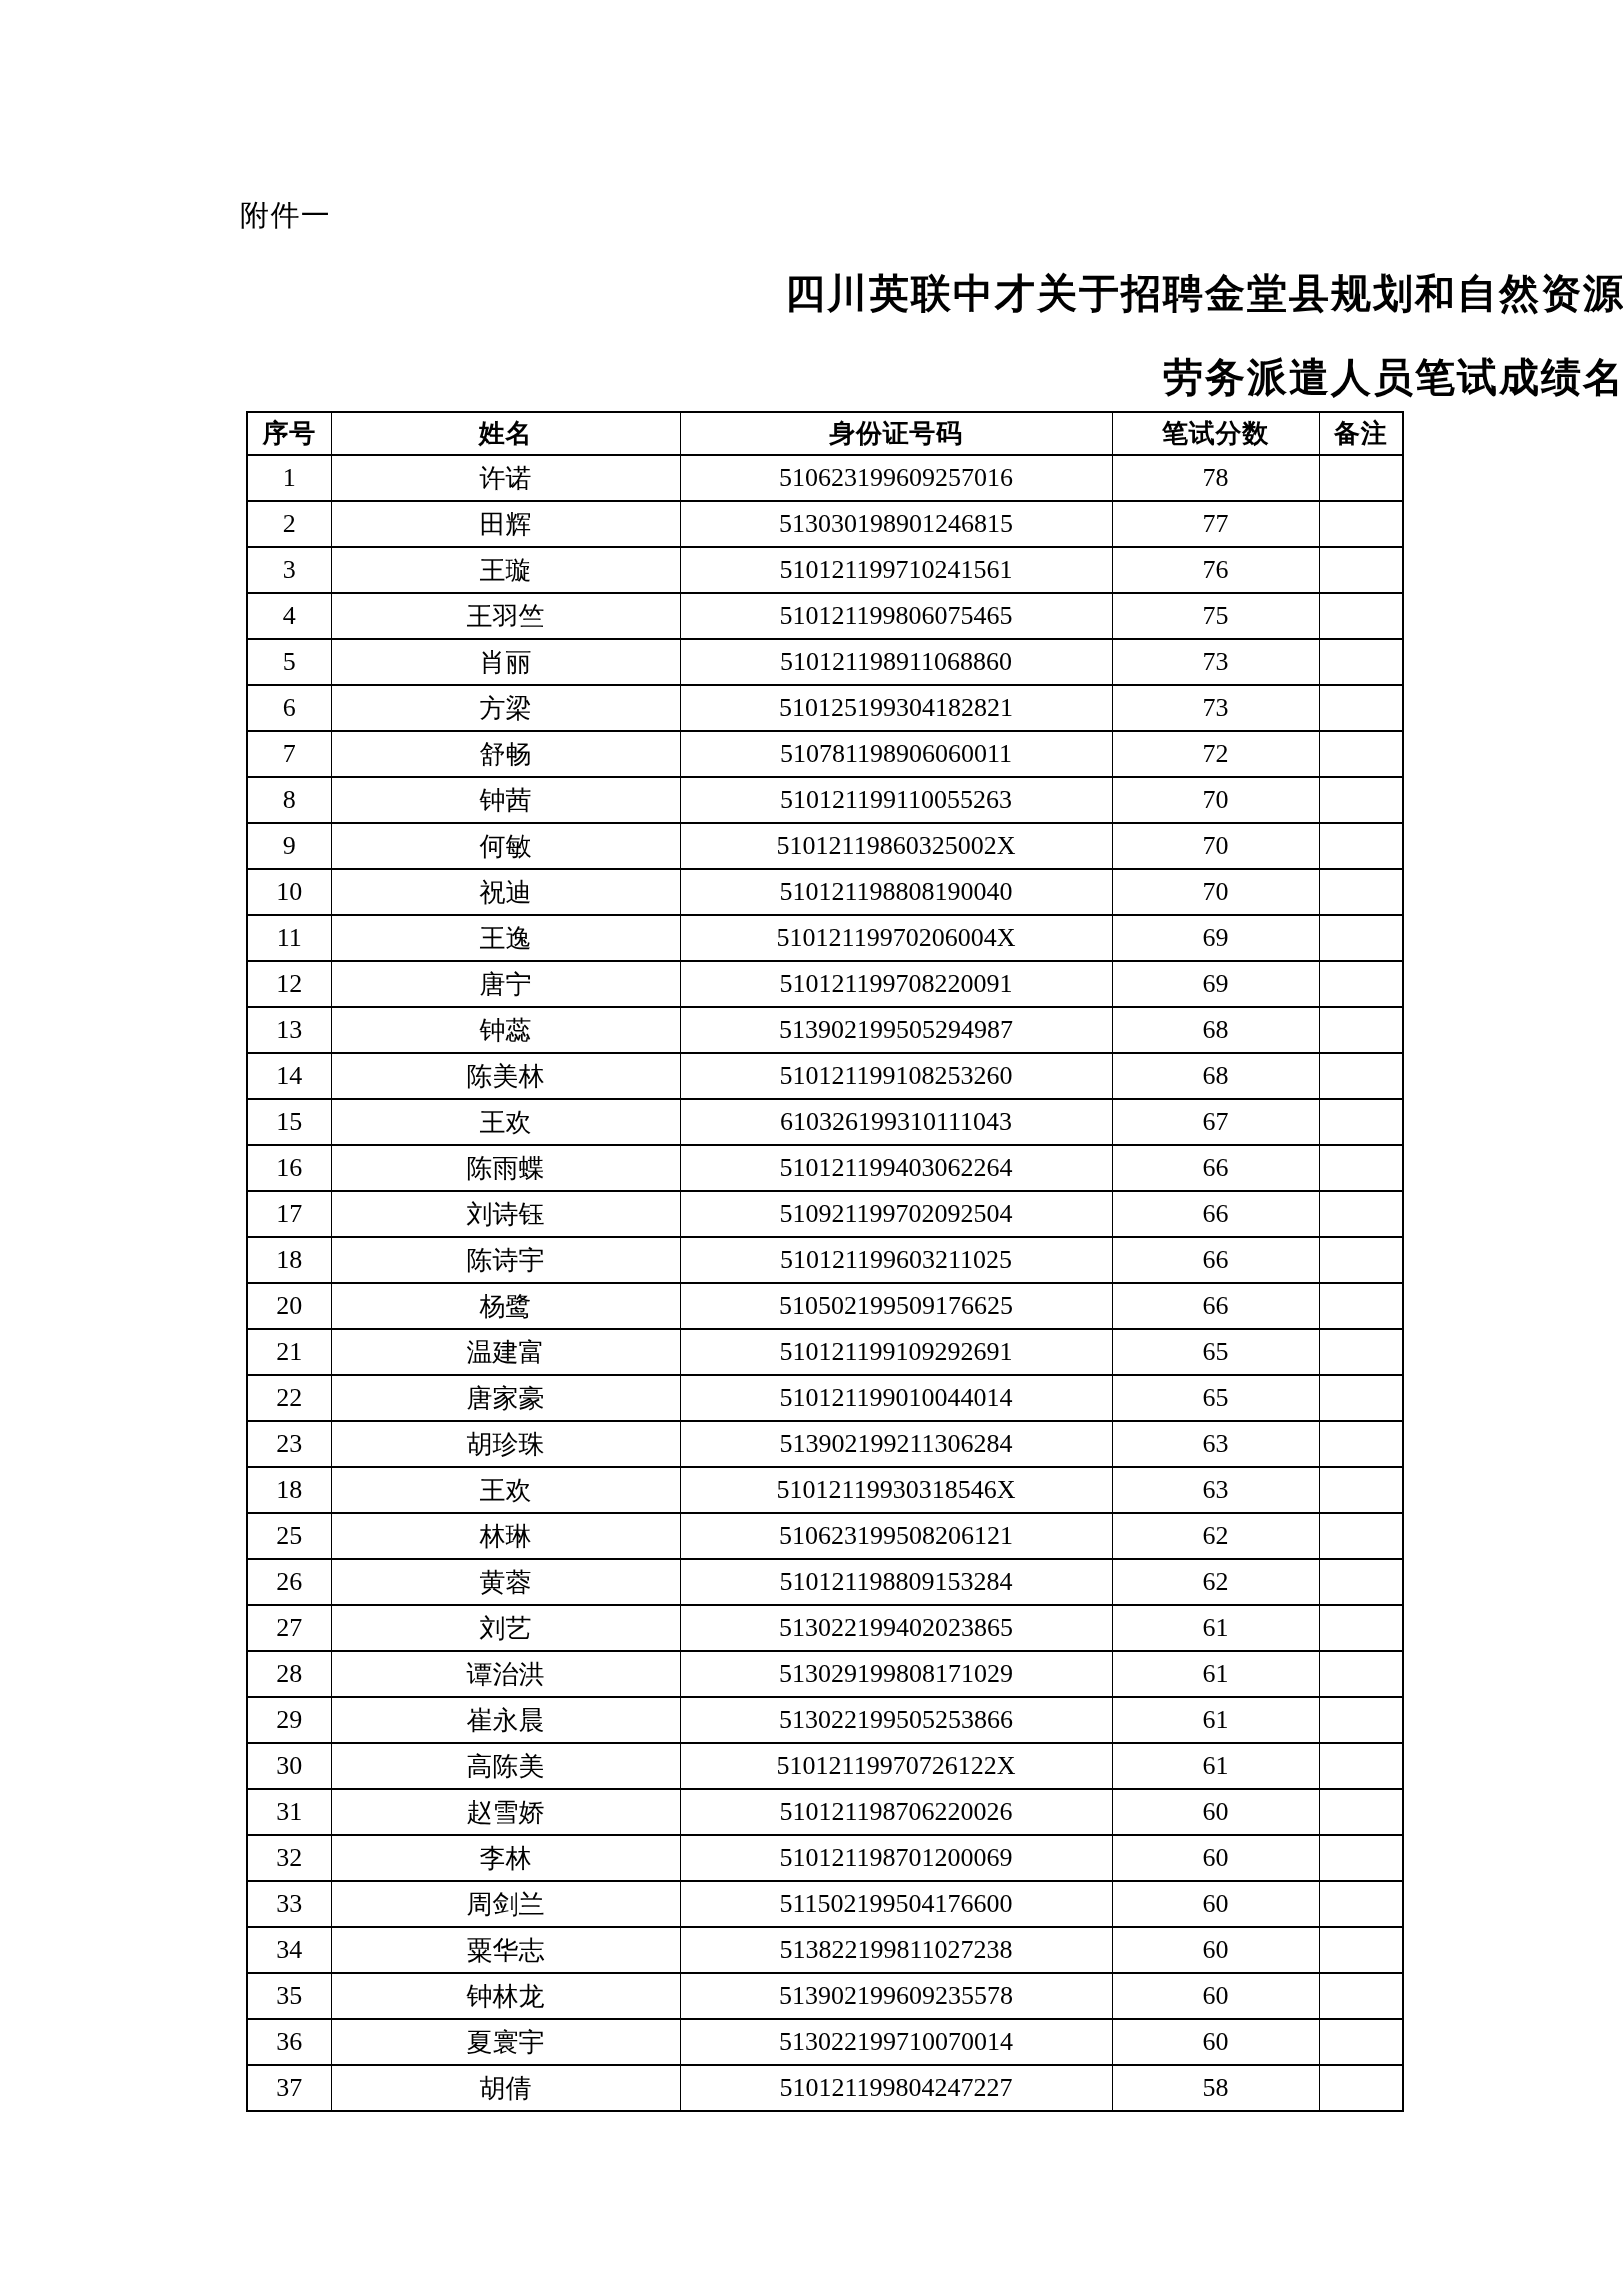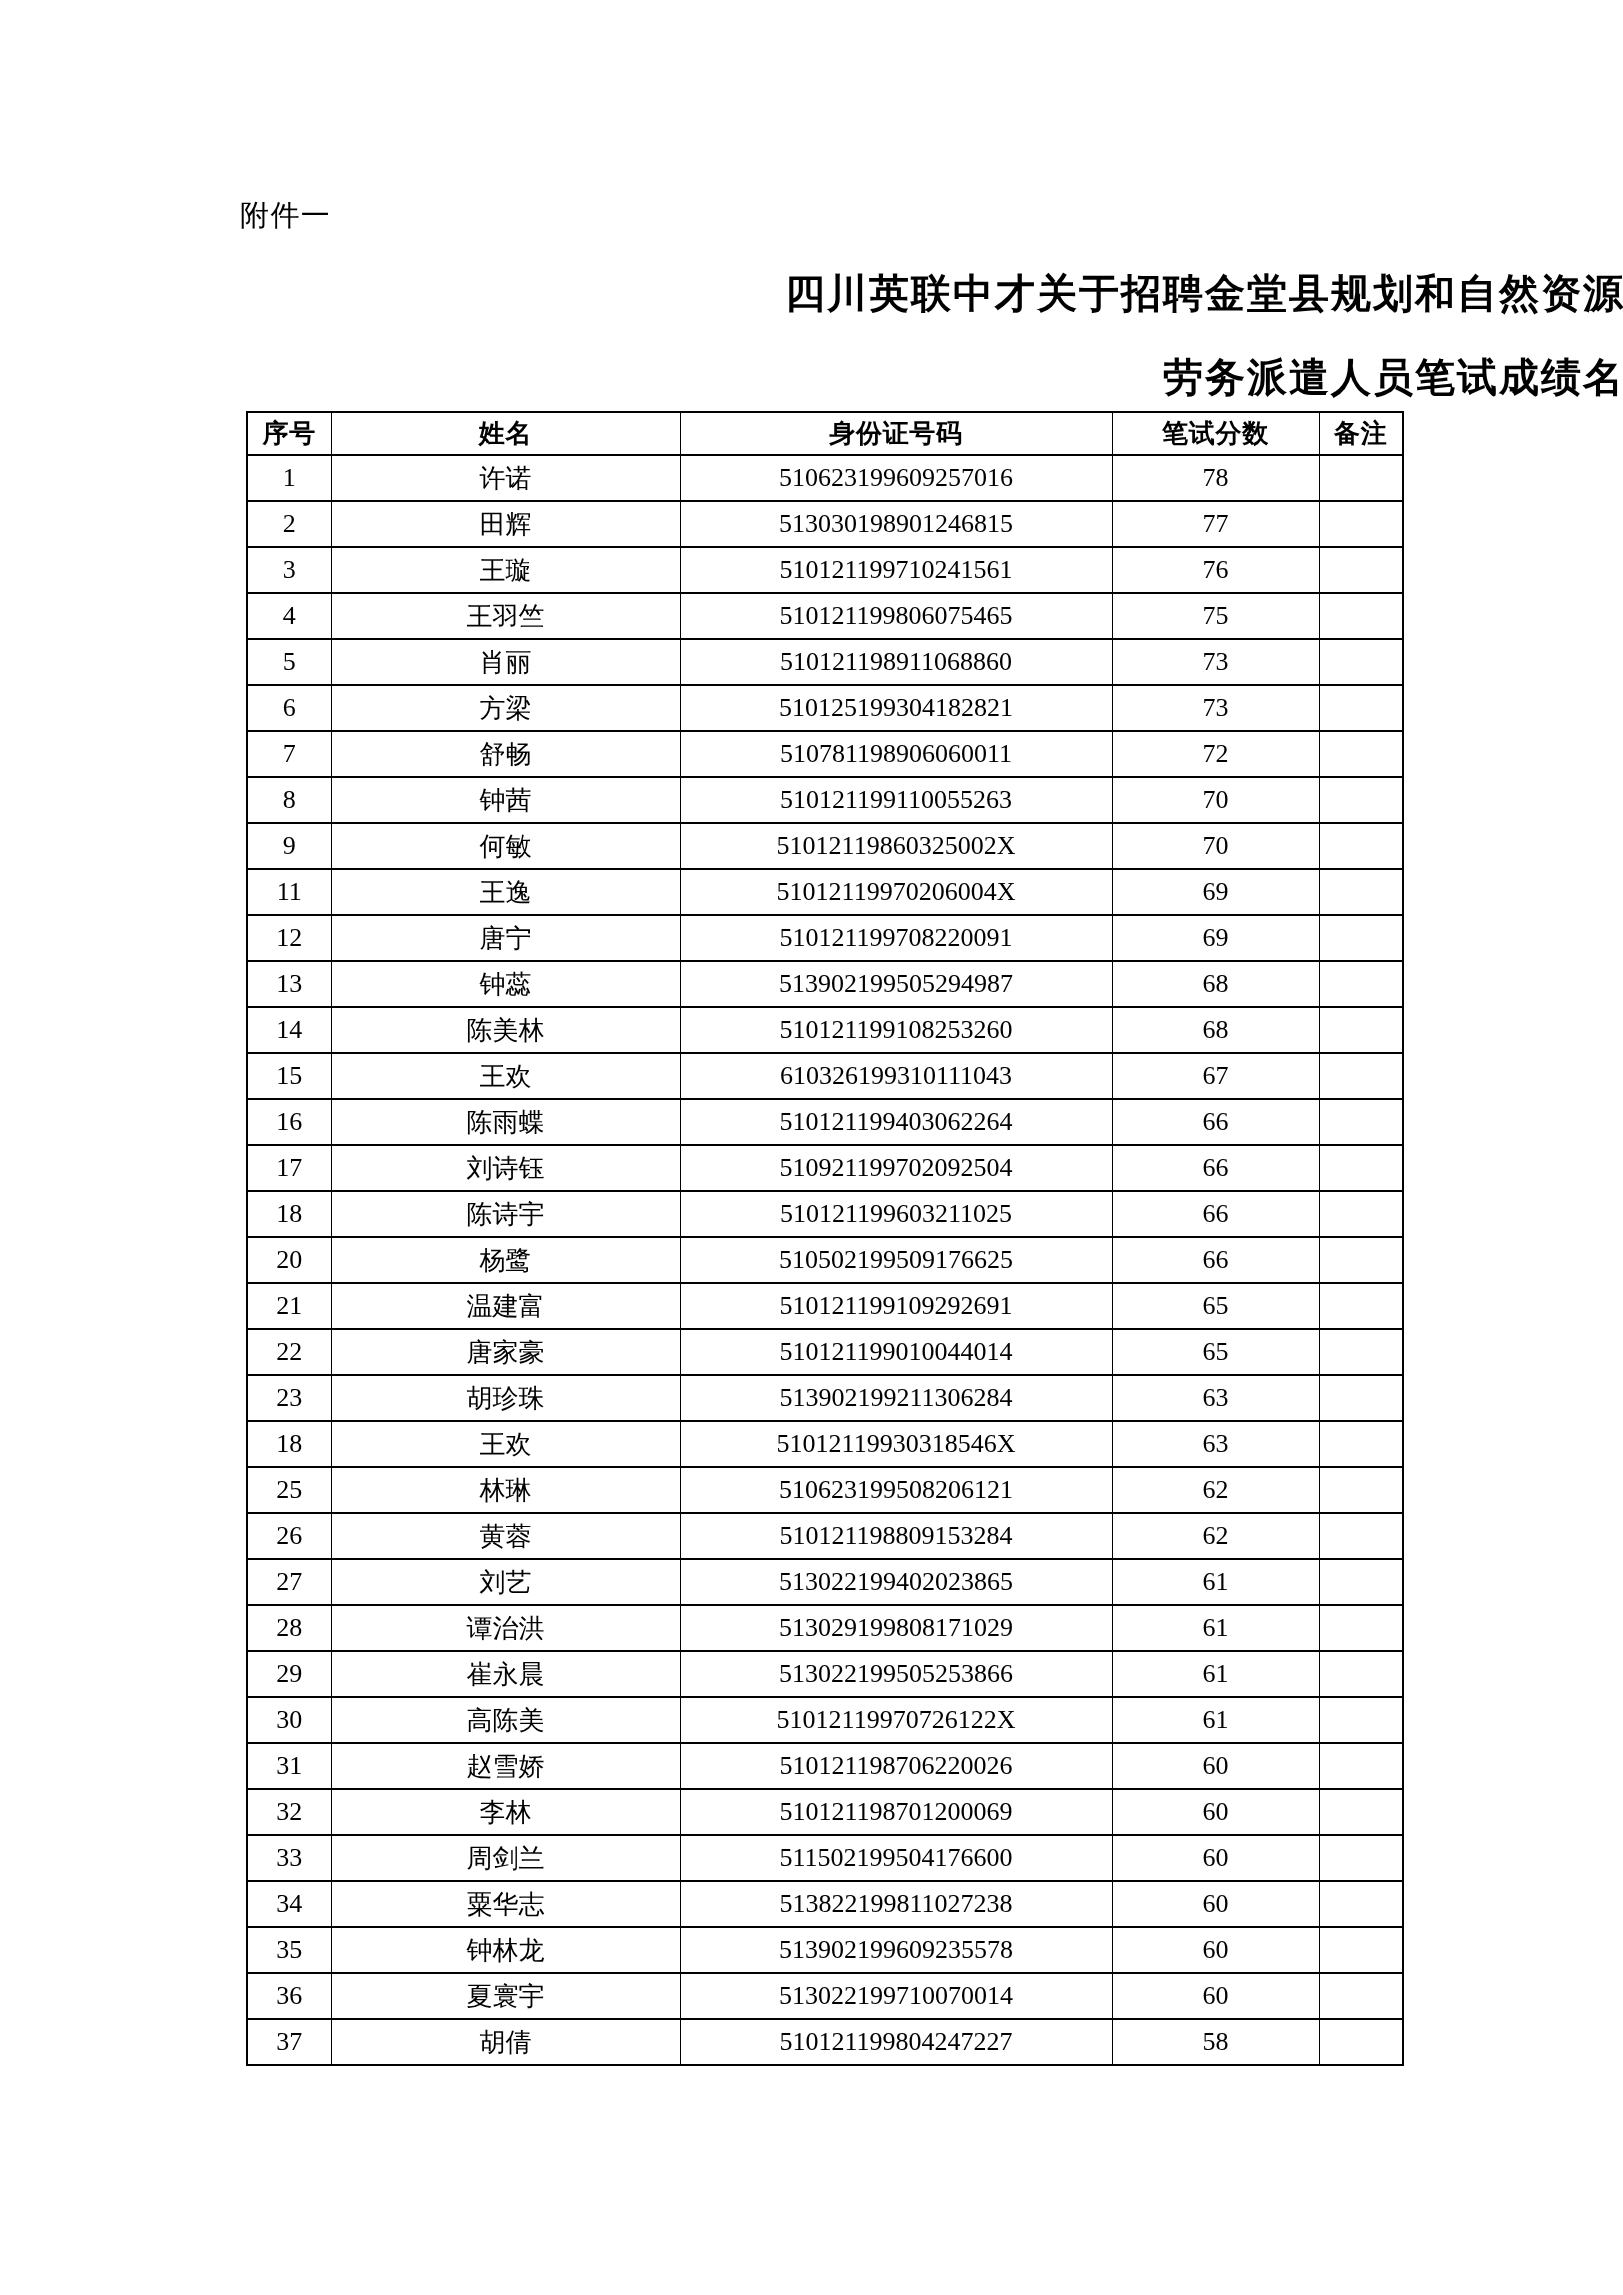--- a/index.html
+++ b/index.html
@@ -157,20 +157,27 @@
         <td></td>
       </tr>
       <tr>
         <td>9</td>
         <td>何敏</td>
         <td>51012119860325002X</td>
         <td>70</td>
         <td></td>
       </tr>
       <tr>
+        <td>10</td>
+        <td>祝迪</td>
+        <td>510121198808190040</td>
+        <td>70</td>
+        <td></td>
+      </tr>
+      <tr>
         <td>11</td>
         <td>王逸</td>
         <td>51012119970206004X</td>
         <td>69</td>
         <td></td>
       </tr>
       <tr>
         <td>12</td>
         <td>唐宁</td>
         <td>510121199708220091</td>

